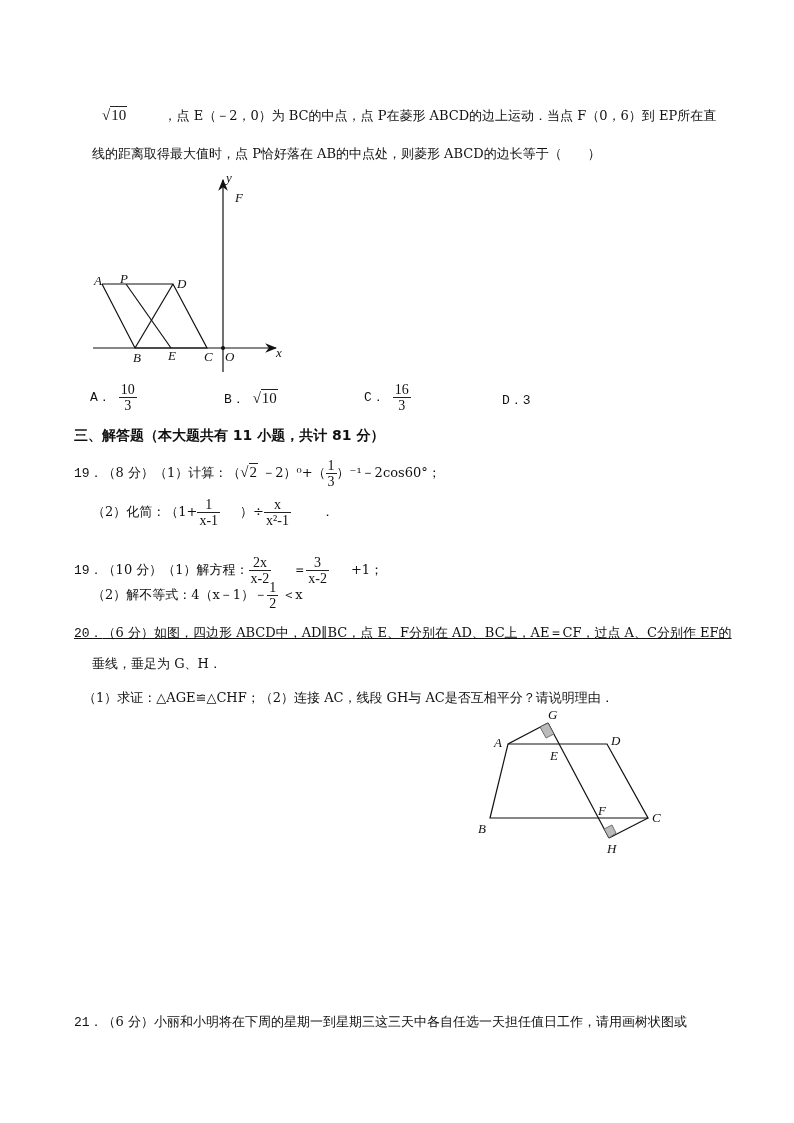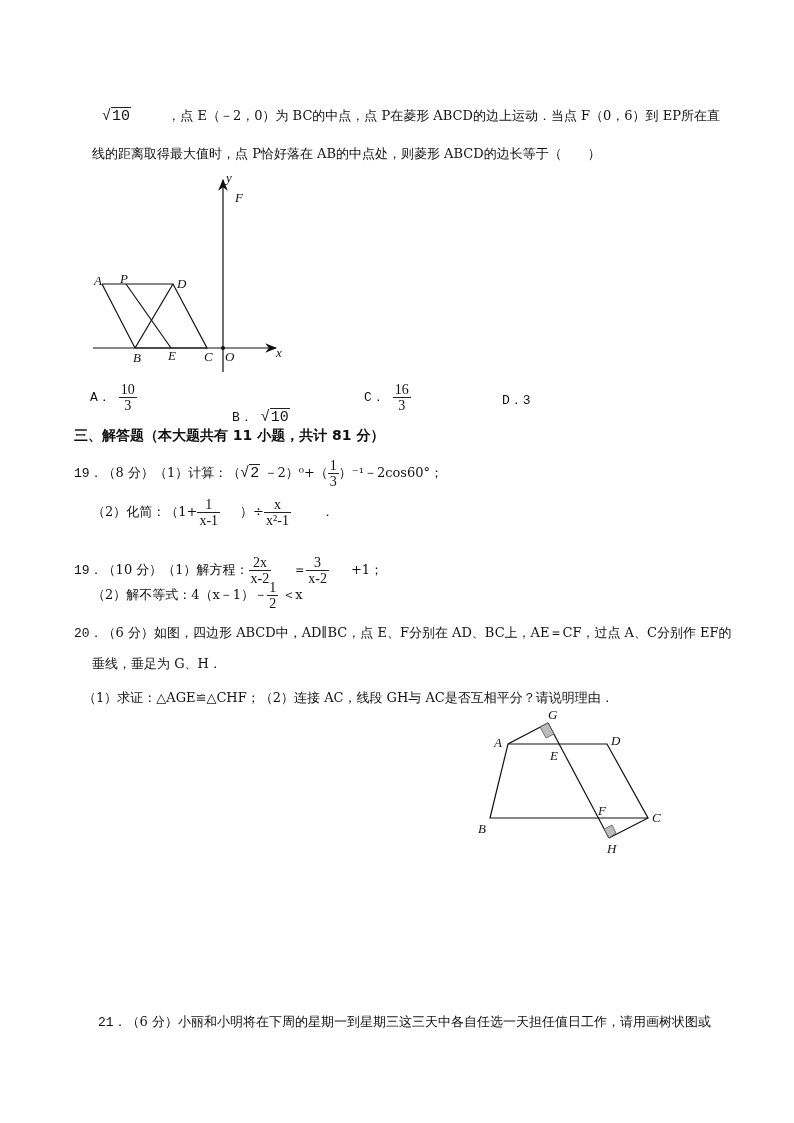--- a/index.html
+++ b/index.html
@@ -4,21 +4,21 @@
 <style>
   html, body { margin: 0; padding: 0; background: #ffffff; }
   body { width: 794px; height: 1123px; position: relative; overflow: hidden;
          font-family: "DejaVu Serif", "Liberation Serif", serif; color: #111; font-size: 13px; }
   .abs { position: absolute; white-space: nowrap; }
   .mono { font-family: "Liberation Mono", "DejaVu Sans Mono", monospace; }
   .bold { font-weight: bold; }
   .frac { display: inline-block; vertical-align: middle; text-align: center; font-family: "Liberation Serif", serif; font-size: 14px; line-height: 15px; }
   .frac .num { display: block; border-bottom: 1px solid #222; padding: 0 2px; }
   .frac .den { display: block; padding: 0 2px; }
-  .sqrt { font-family: Liberation Mono, monospace; font-size: 15px; text-align: right; }
+  .sqrt { font-family: Liberation Serif, serif; font-size: 15px; text-align: right; }
   .sqrt .rad { border-top: 1px solid #222; padding: 0 1px; }
   svg text { font-family: "Liberation Serif", serif; font-style: italic; font-size: 13px; fill: #111; }
 </style>
 </head>
 <body>
 
 <div class="abs" style="left:102px; top:107px;">
   <span class="sqrt">√<span class="rad">10</span></span>
   <span style="display:inline-block; width:28px;"></span>
   <span>，点 E（－2，0）为 BC的中点，点 P在菱形 ABCD的边上运动．当点 F（0，6）到 EP所在直</span>
@@ -49,21 +49,21 @@
   <text x="137" y="189">O</text>
   <text x="147" y="30">F</text>
   <text x="138" y="10">y</text>
   <text x="188" y="185">x</text>
 </svg>
 
 <div class="abs mono" style="left:90px; top:382px;">
   <span>A．</span>
   <span class="frac"><span class="num">10</span><span class="den">3</span></span>
 </div>
-<div class="abs mono" style="left:224px; top:408px;margin-left:8px;">
+<div class="abs mono" style="left:224px; top:390px;">
   <span>B．</span>
   <span class="sqrt">√<span class="rad">10</span></span>
 </div>
 <div class="abs mono" style="left:364px; top:382px;">
   <span>C．</span>
   <span class="frac"><span class="num">16</span><span class="den">3</span></span>
 </div>
 <div class="abs mono" style="left:502px; top:391px;">
   <span>D．</span><span>3</span>
 </div>
@@ -77,21 +77,21 @@
   <span>（2）化简：（1+</span><span class="frac"><span class="num">1</span><span class="den">x-1</span></span><span style="display:inline-block;width:20px"></span><span>）÷</span><span class="frac"><span class="num">x</span><span class="den">x²-1</span></span><span style="display:inline-block;width:30px"></span><span>．</span>
 </div>
 
 <div class="abs" style="left:74px; top:538px;margin-top:17px;">
   <span class="mono">19．</span><span>（10 分）</span><span>（1）解方程：</span><span class="frac"><span class="num">2x</span><span class="den">x-2</span></span><span style="display:inline-block;width:22px"></span><span>＝</span><span class="frac"><span class="num">3</span><span class="den">x-2</span></span><span style="display:inline-block;width:22px"></span><span>+1；</span>
 </div>
 <div class="abs" style="left:92px; top:580px;">
   <span>（2）解不等式：4（x－1）－</span><span class="frac"><span class="num">1</span><span class="den">2</span></span> <span>＜x</span>
 </div>
 
-<div class="abs" style="left:74px; top:624px;">
+<div class="abs" style="left:74px; top:624px;text-decoration:underline;">
   <span class="mono">20．</span><span>（6 分）</span><span>如图，四边形 ABCD中，AD∥BC，点 E、F分别在 AD、BC上，AE＝CF，过点 A、C分别作 EF的</span>
 </div>
 <div class="abs" style="left:92px; top:655px;">垂线，垂足为 G、H．</div>
 <div class="abs" style="left:83px; top:689px;">（1）求证：△AGE≌△CHF；（2）连接 AC，线段 GH与 AC是否互相平分？请说明理由．</div>
 
 <svg class="abs" style="left:470px; top:705px;" width="200" height="155">
   <polygon points="38,39 137,39 178,113 20,113" fill="none" stroke="#111" stroke-width="1.2"></polygon>
   <line x1="38" y1="39" x2="78" y2="18" stroke="#111" stroke-width="1.2"></line>
   <line x1="78" y1="18" x2="139" y2="133" stroke="#111" stroke-width="1.2"></line>
   <line x1="139" y1="133" x2="178" y2="113" stroke="#111" stroke-width="1.2"></line>
@@ -100,15 +100,15 @@
   <text x="24" y="42">A</text>
   <text x="78" y="14">G</text>
   <text x="141" y="40">D</text>
   <text x="80" y="55">E</text>
   <text x="128" y="110">F</text>
   <text x="8" y="128">B</text>
   <text x="182" y="117">C</text>
   <text x="137" y="148">H</text>
 </svg>
 
-<div class="abs" style="left:74px; top:1013px;margin-left:24px;">
+<div class="abs" style="left:74px; top:1013px;">
   <span class="mono">21．</span><span>（6 分）</span><span>小丽和小明将在下周的星期一到星期三这三天中各自任选一天担任值日工作，请用画树状图或</span>
 </div>
 
 </body></html>

